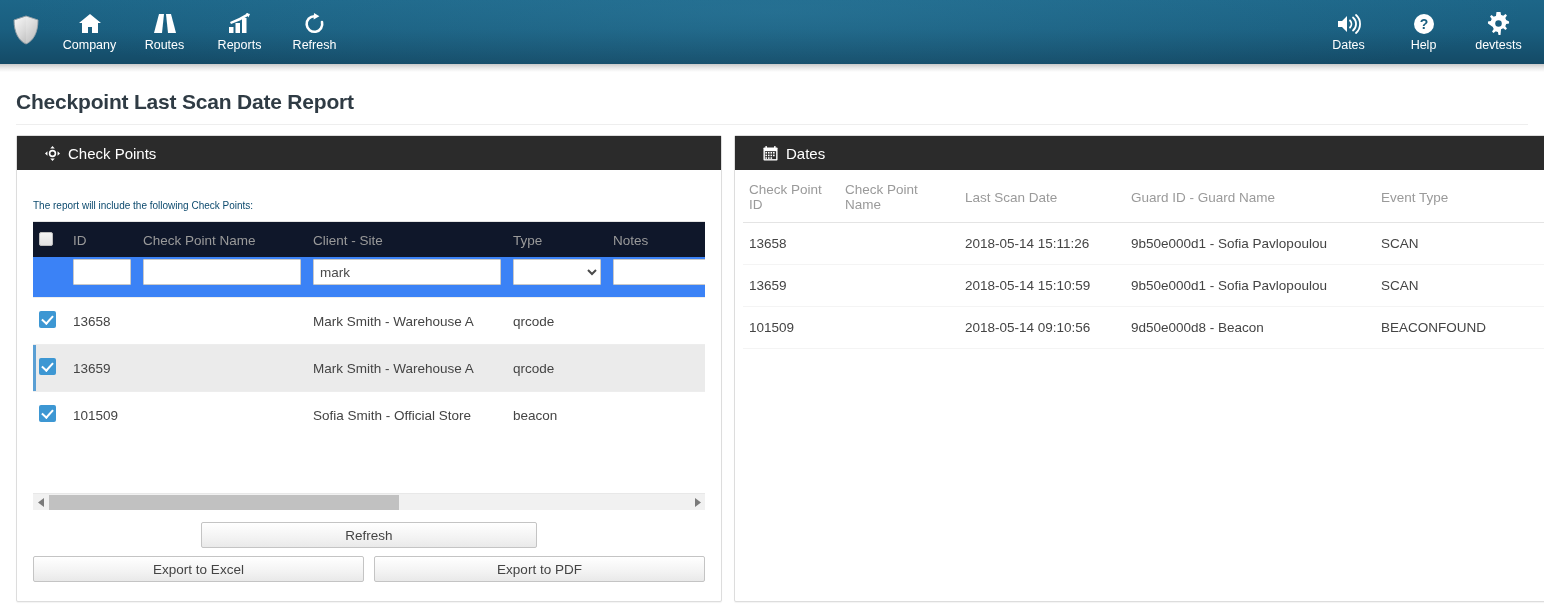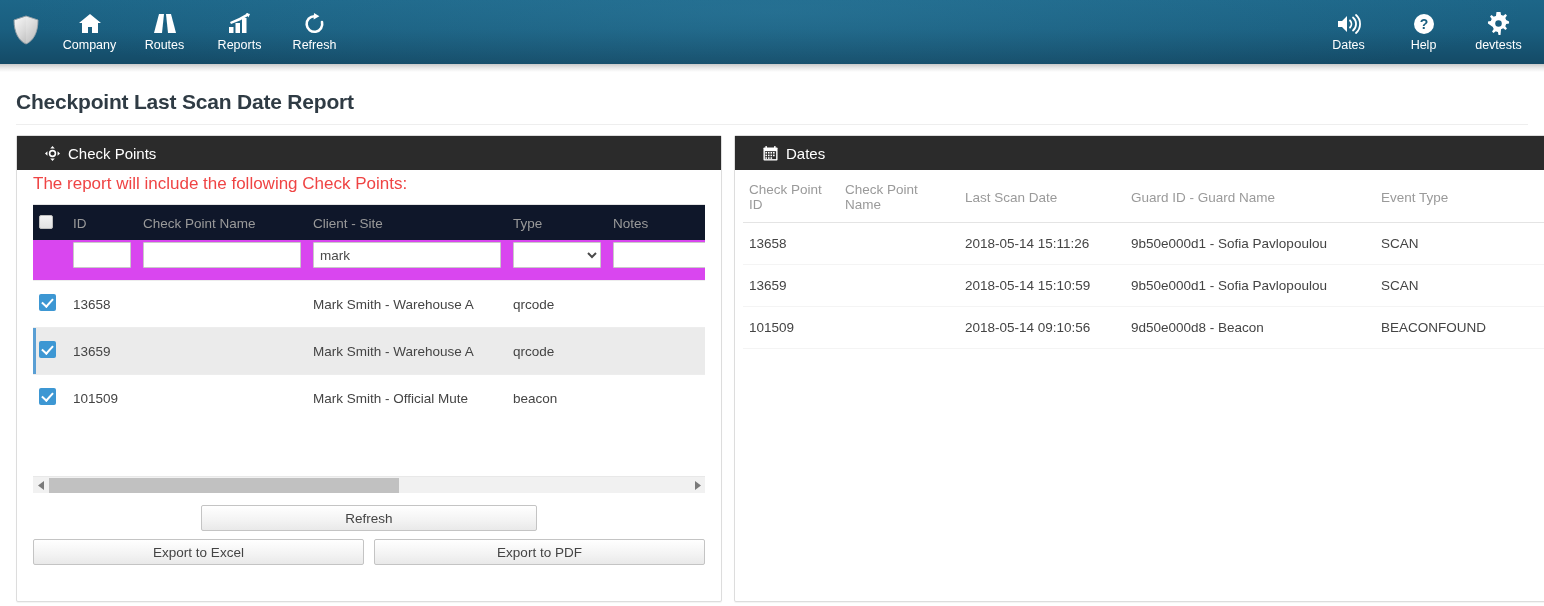--- a/index.html
+++ b/index.html
@@ -110,23 +110,23 @@
     gap: 8px;
     padding: 0 28px;
     font-size: 15px;
   }
   .panel-head .ph-ico { display: flex; align-items: center; }
   .panel-head svg { fill: #ffffff; display: block; }
 
   .panel-body { padding: 0; }
 
   .intro-text {
-    font-size: 17px;
-    color: #ef4444;
-    padding: 4px 16px 10px 16px;
+    font-size: 10px;
+    color: #0c4a6e;
+    padding: 30px 16px 10px 16px;
   }
 
   
   .grid-scroll {
     margin: 0 16px;
     border-top: 1px solid #e4e4e4;
     height: 272px;
     position: relative;
     overflow: hidden;
   }
@@ -148,21 +148,21 @@
     font-weight: normal;
     color: #9a9a9a;
     font-size: 13.5px;
     text-align: left;
     padding: 10px 6px 8px 6px;
     background: #0f172a;
     vertical-align: middle;
   }
   .cp-table tr.filter-row td {
     padding: 2px 6px 12px 6px;
-    background: #d946ef;
+    background: #3b82f6;
   }
   .cp-table tbody td {
     padding: 13px 6px;
     border-top: 1px solid #ededed;
     vertical-align: middle;
     color: #444444;
   }
   .cp-table tbody tr.sel td {
     background: #ebebeb;
   }
@@ -493,21 +493,21 @@
               <td>13659</td>
               <td></td>
               <td>Mark Smith - Warehouse A</td>
               <td>qrcode</td>
               <td></td>
             </tr>
             <tr>
               <td><span class="row-chk"></span></td>
               <td>101509</td>
               <td></td>
-              <td>Mark Smith - Official Mute</td>
+              <td>Sofia Smith - Official Store</td>
               <td>beacon</td>
               <td></td>
             </tr>
           </tbody>
         </table>
       </div>
 
       <div class="hscroll">
         <div class="arrow">
           <svg width="7" height="9" viewBox="0 0 7 9">

